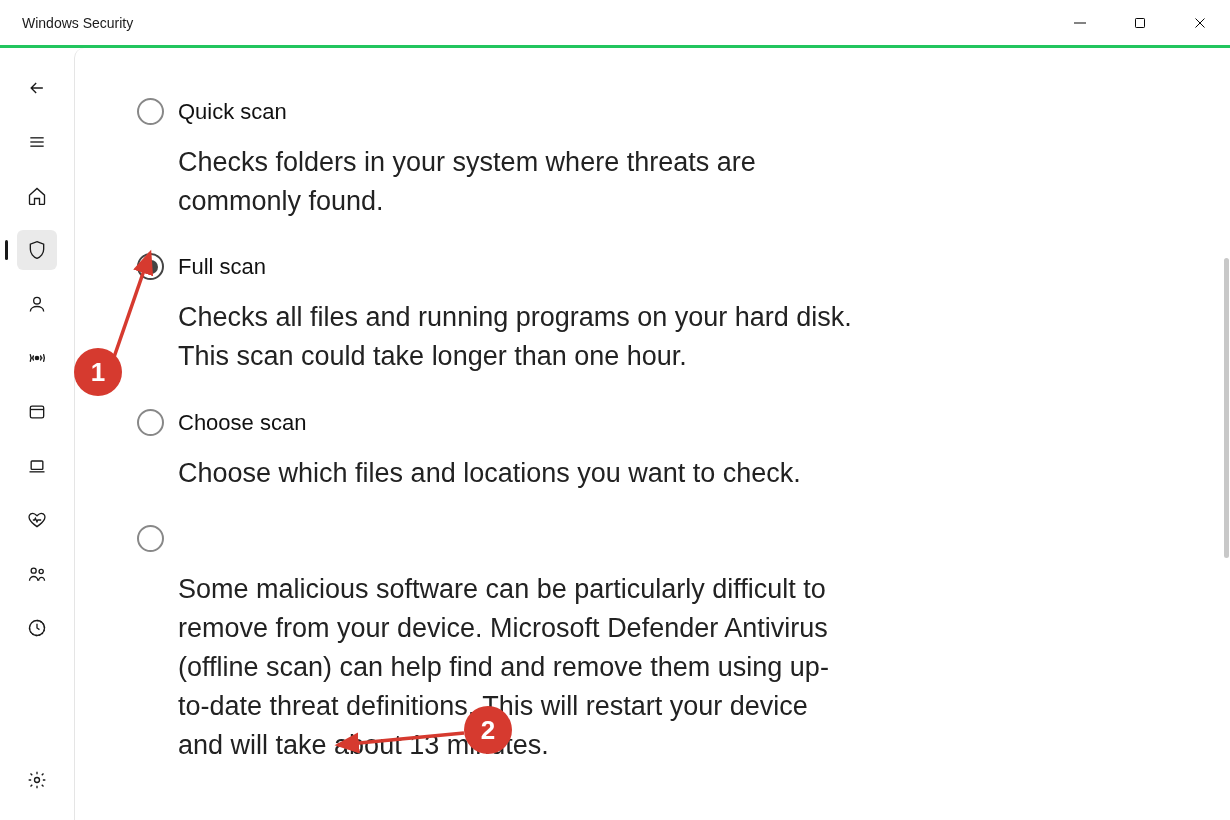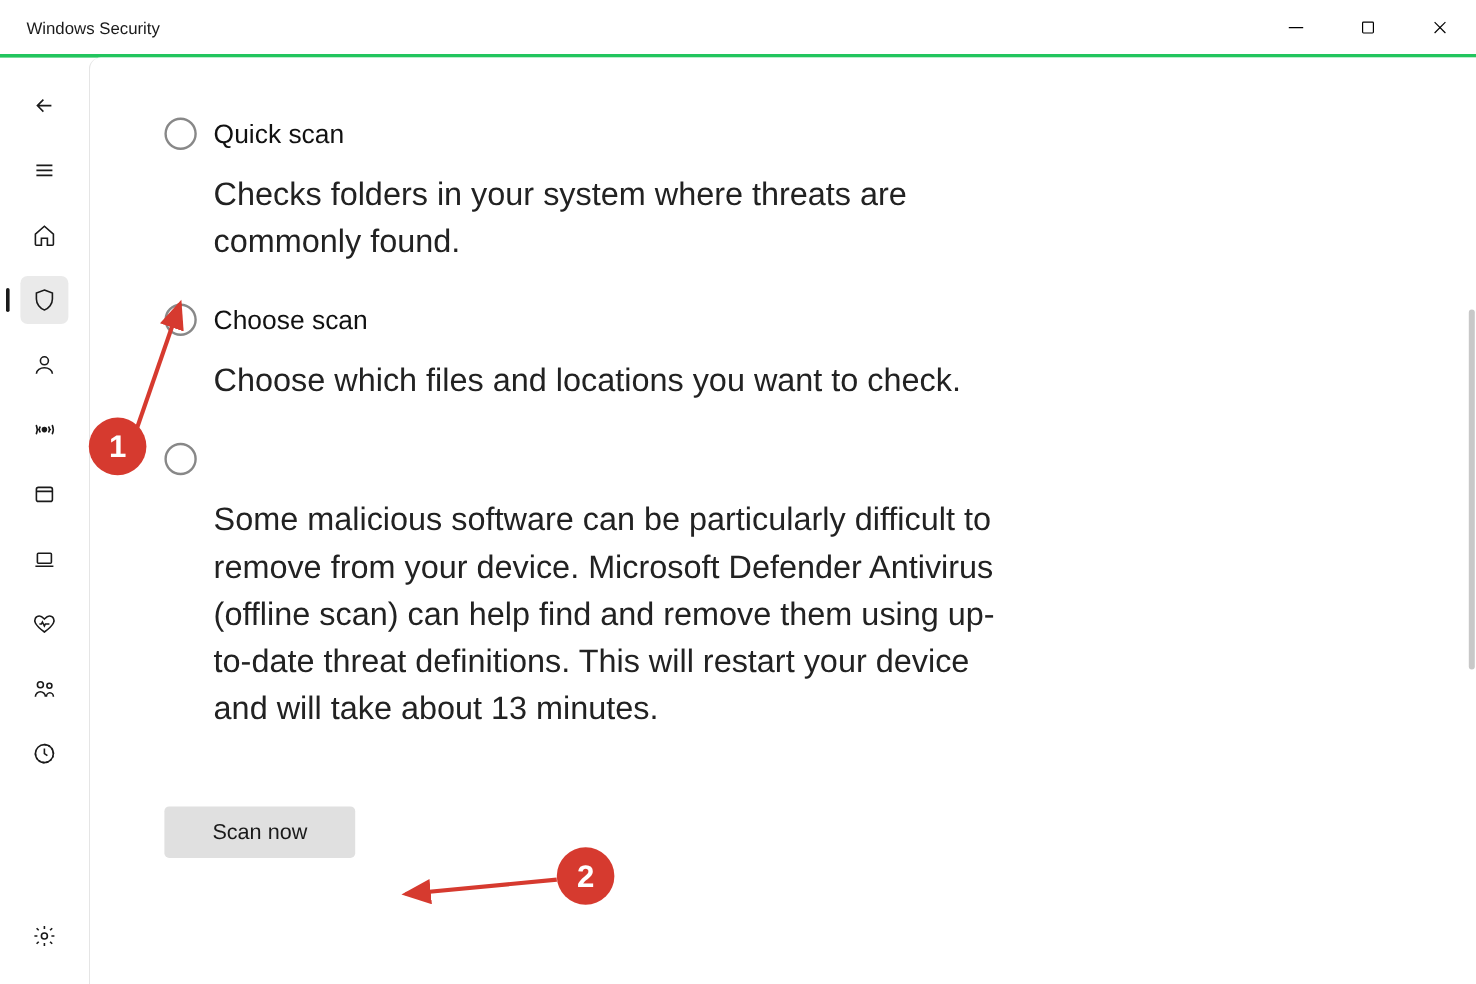--- a/index.html
+++ b/index.html
@@ -293,20 +293,27 @@
   <div class="main">
 
     <div class="scan-option">
       <div class="scan-head">
         <div class="radio"></div>
         <div class="scan-title">Quick scan</div>
       </div>
       <div class="scan-desc">Checks folders in your system where threats are commonly found.</div>
     </div>
 
+    <div class="scan-option">
+      <div class="scan-head">
+        <div class="radio selected"></div>
+        <div class="scan-title">Full scan</div>
+      </div>
+      <div class="scan-desc">Checks all files and running programs on your hard disk. This scan could take longer than one hour.</div>
+    </div>
 
     <div class="scan-option">
       <div class="scan-head">
         <div class="radio"></div>
         <div class="scan-title">Choose scan</div>
       </div>
       <div class="scan-desc">Choose which files and locations you want to check.</div>
     </div>
 
     <div class="scan-option">

